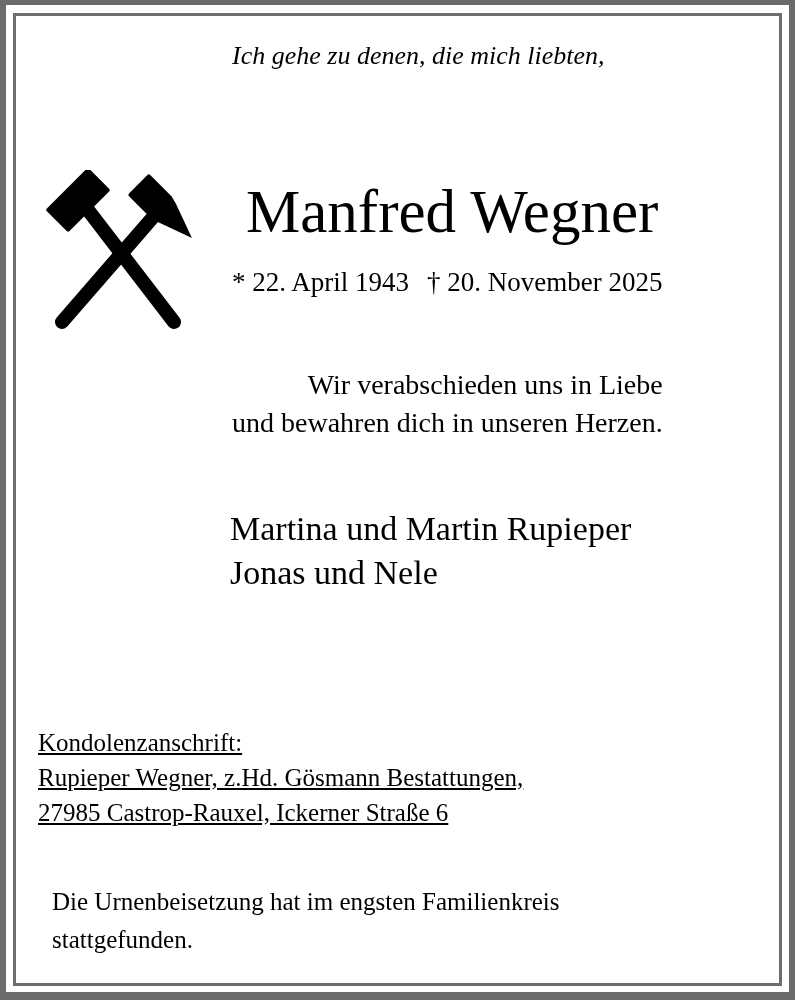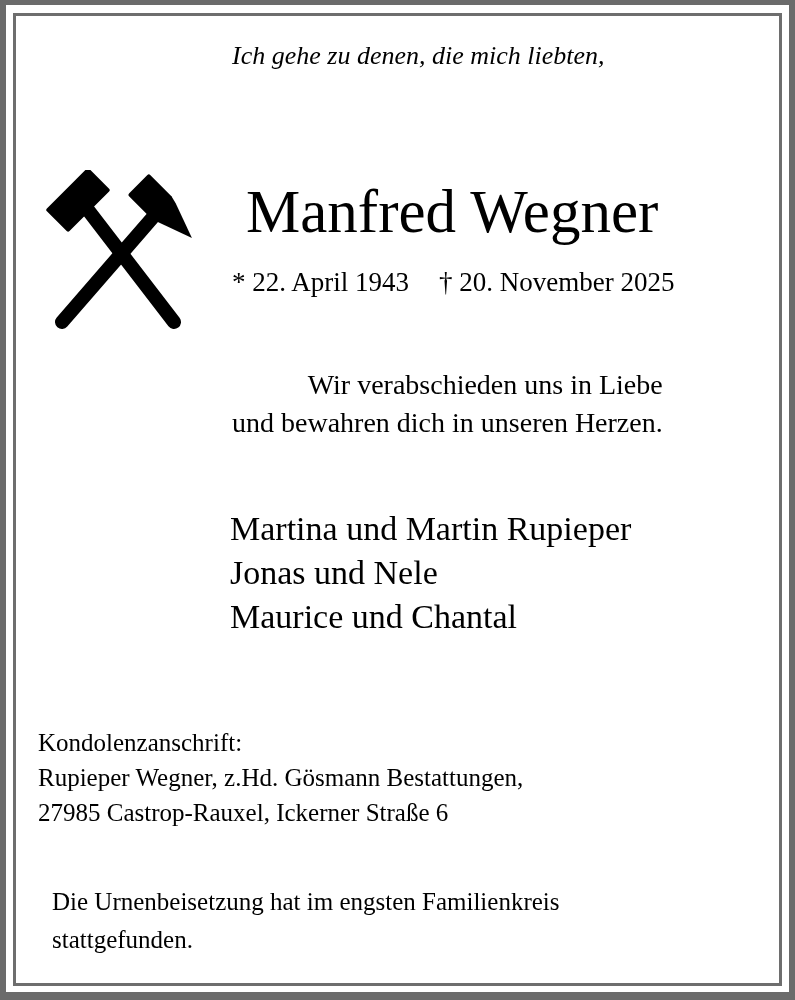--- a/index.html
+++ b/index.html
@@ -52,39 +52,40 @@
       left: 246px; top: 176px;
       font-size: 61px;
       line-height: 72px;
     }
 
     .dates {
       left: 232px; top: 264px;
       font-size: 27px;
       line-height: 36px;
     }
-    .dates .death { margin-left: 30px; }
+    .dates .death { margin-left: 18px; }
 
     .farewell {
       left: 232px; top: 366px;
       font-size: 28px;
       line-height: 38px;
       text-align: right;
     }
 
     .mourners {
       left: 230px; top: 507px;
       font-size: 34px;
       line-height: 44px;
     }
 
     .address {
       left: 38px; top: 725px;
       font-size: 25px;
       line-height: 35px;
+      text-decoration: underline;
     }
 
     .notice {
       left: 52px; top: 883px;
       font-size: 25px;
       line-height: 38px;
     }
     .line { display: block; }
   </style>
 </head>
@@ -127,21 +128,20 @@
 </div>
 
 <div class="abs farewell">
   <span class="line">Wir verabschieden uns in Liebe</span>
   <span class="line">und bewahren dich in unseren Herzen.</span>
 </div>
 
 <div class="abs mourners">
   <span class="line">Martina und Martin Rupieper</span>
   <span class="line">Jonas und Nele</span>
-  <span class="line">Maurice und Chantal</span>
 </div>
 
 <div class="abs address">
   <span class="line">Kondolenzanschrift:</span>
   <span class="line">Rupieper Wegner, z.Hd. Gösmann Bestattungen,</span>
   <span class="line">27985 Castrop-Rauxel, Ickerner Straße 6</span>
 </div>
 
 <div class="abs notice">
   <span class="line">Die Urnenbeisetzung hat im engsten Familienkreis</span>

